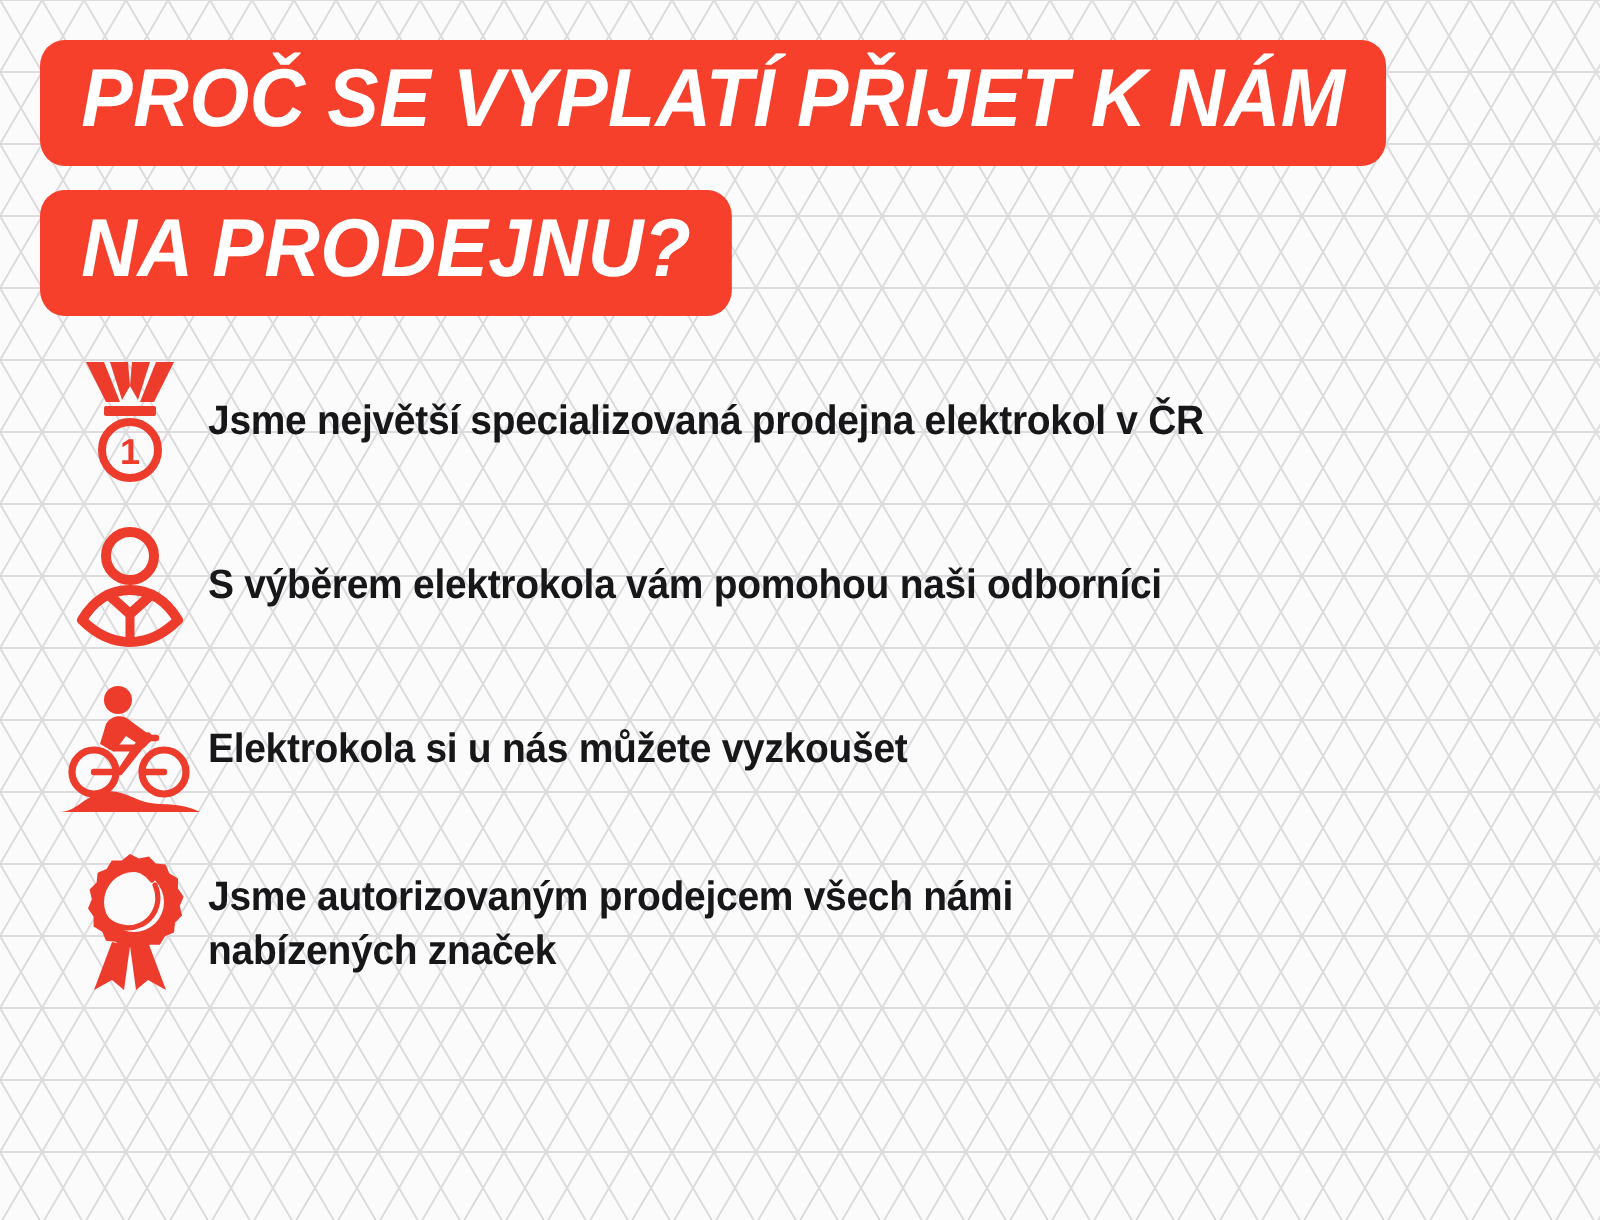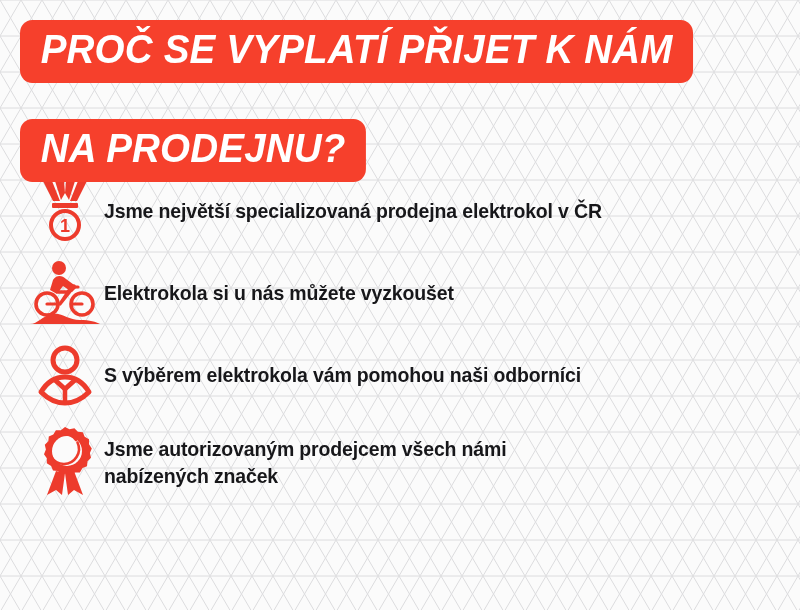--- a/index.html
+++ b/index.html
@@ -32,21 +32,21 @@
     pointer-events: none;
   }
 
   
   .banner-wrap {
     position: absolute;
     z-index: 3;
     left: 20px;
   }
   #banner-1 { top: 20px; }
-  #banner-2 { top: 95px; margin-top: 24px; }
+  #banner-2 { top: 95px; }
 
   .banner {
     display: inline-block;
     background: #f6402c;
     border-radius: 13px;
     padding: 7px 22px 10px 22px;
     color: #ffffff;
     font-family: "Liberation Sans", sans-serif;
     font-weight: bold;
     font-style: italic;
@@ -137,43 +137,43 @@
           <circle cx="30" cy="46" r="14" stroke="#ed3b2c" stroke-width="4" fill="none"></circle>
           <text x="30" y="53" text-anchor="middle" font-family="'Liberation Sans', sans-serif" font-size="18" font-weight="bold" fill="#ed3b2c">1</text>
         </svg>
       </span>
       <span class="benefit-text">Jsme největší specializovaná prodejna elektrokol v ČR</span>
     </div>
 
 
     <div class="benefit-row">
       <span class="benefit-icon">
+        <svg width="60" height="62" viewBox="0 0 60 62" fill="none">
+          <circle cx="30" cy="16" r="12" stroke="#ed3b2c" stroke-width="5" fill="none"></circle>
+          <path d="M6 48 C12 38 20 33 30 33 C40 33 48 38 54 48 C46 56 38 59 30 59 C22 59 14 56 6 48 Z" stroke="#ed3b2c" stroke-width="5" stroke-linejoin="round" fill="none"></path>
+          <path d="M20 36 L30 45 L40 36" stroke="#ed3b2c" stroke-width="5" stroke-linejoin="round" fill="none"></path>
+          <path d="M30 45 L30 57" stroke="#ed3b2c" stroke-width="4.5"></path>
+        </svg>
+      </span>
+      <span class="benefit-text">S výběrem elektrokola vám pomohou naši odborníci</span>
+    </div>
+
+    <div class="benefit-row">
+      <span class="benefit-icon">
         <svg width="74" height="66" viewBox="0 0 74 66" fill="none">
           <circle cx="31" cy="8" r="7" fill="#ed3b2c"></circle>
           <path d="M25 20 C28 15 34 15 38 19 L49 27 L44 32 L35 26 L29 34 L22 30 Z" fill="#ed3b2c"></path>
           <path d="M30 32 L40 32 L46 26" stroke="#ed3b2c" stroke-width="3.5" fill="none" stroke-linecap="round"></path>
           <circle cx="19" cy="44" r="11" stroke="#ed3b2c" stroke-width="3.6" fill="none"></circle>
           <circle cx="54" cy="44" r="11" stroke="#ed3b2c" stroke-width="3.6" fill="none"></circle>
           <path d="M19 44 L32 44 L44 29 M32 44 L42 29 M44 44 L54 44 M40 27 L50 27" stroke="#ed3b2c" stroke-width="3.2" fill="none" stroke-linecap="round" stroke-linejoin="round"></path>
           <path d="M2 64 C10 64 14 56 24 54 C34 52 40 60 52 60 C62 60 68 62 72 64 Z" fill="#ed3b2c"></path>
         </svg>
       </span>
       <span class="benefit-text">Elektrokola si u nás můžete vyzkoušet</span>
-    </div>
-
-    <div class="benefit-row">
-      <span class="benefit-icon">
-        <svg width="60" height="62" viewBox="0 0 60 62" fill="none">
-          <circle cx="30" cy="16" r="12" stroke="#ed3b2c" stroke-width="5" fill="none"></circle>
-          <path d="M6 48 C12 38 20 33 30 33 C40 33 48 38 54 48 C46 56 38 59 30 59 C22 59 14 56 6 48 Z" stroke="#ed3b2c" stroke-width="5" stroke-linejoin="round" fill="none"></path>
-          <path d="M20 36 L30 45 L40 36" stroke="#ed3b2c" stroke-width="5" stroke-linejoin="round" fill="none"></path>
-          <path d="M30 45 L30 57" stroke="#ed3b2c" stroke-width="4.5"></path>
-        </svg>
-      </span>
-      <span class="benefit-text">S výběrem elektrokola vám pomohou naši odborníci</span>
     </div>
 
     <div class="benefit-row tall">
       <span class="benefit-icon">
         <svg width="62" height="74" viewBox="0 0 62 74" fill="none">
           <path d="M22 46 L13 70 L22 65 L28 70 L31 48 Z" fill="#ed3b2c"></path>
           <path d="M40 46 L49 70 L40 65 L34 70 L31 48 Z" fill="#ed3b2c"></path>
           <path d="M31 2
                    L35.5 4.2 L40.4 3.2 L43.9 6.7 L48.8 7.2 L50.7 11.7 L55 14.3 L55 19.3
                    L57.8 23.4 L55.9 28 L57 32.8 L53.5 36.3 L53 41.2 L48.5 43.1 L45.9 47.4

